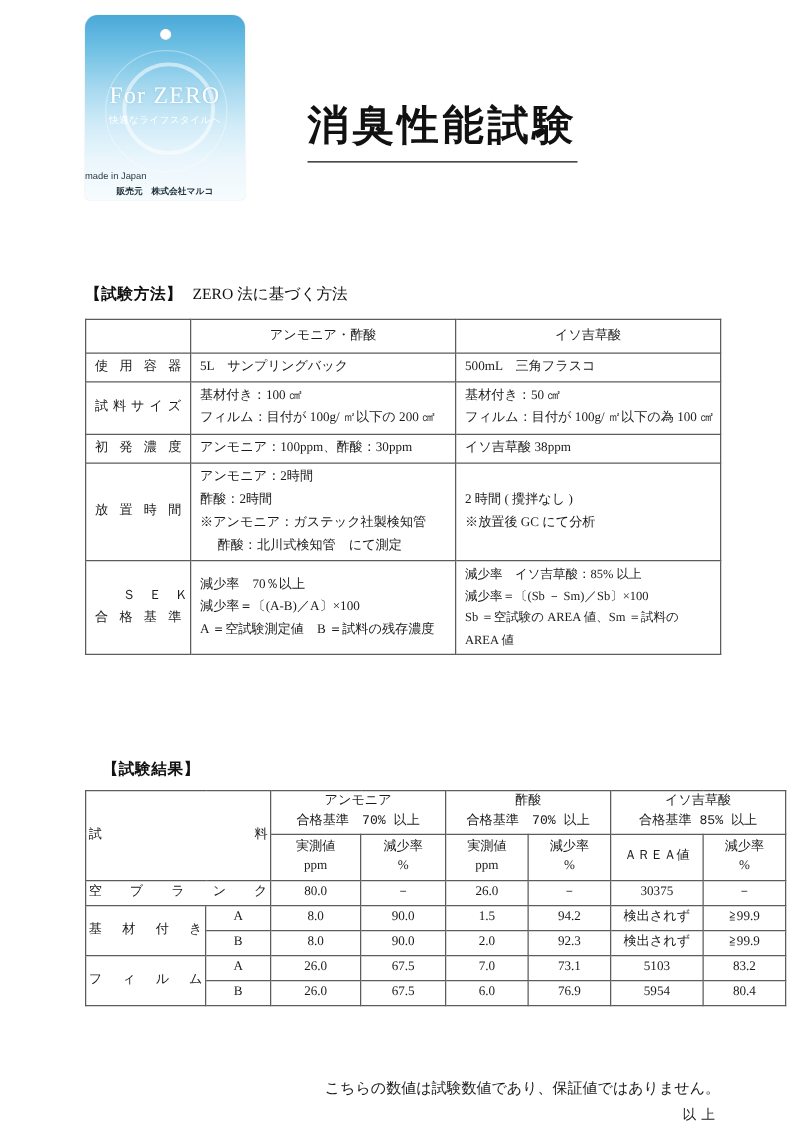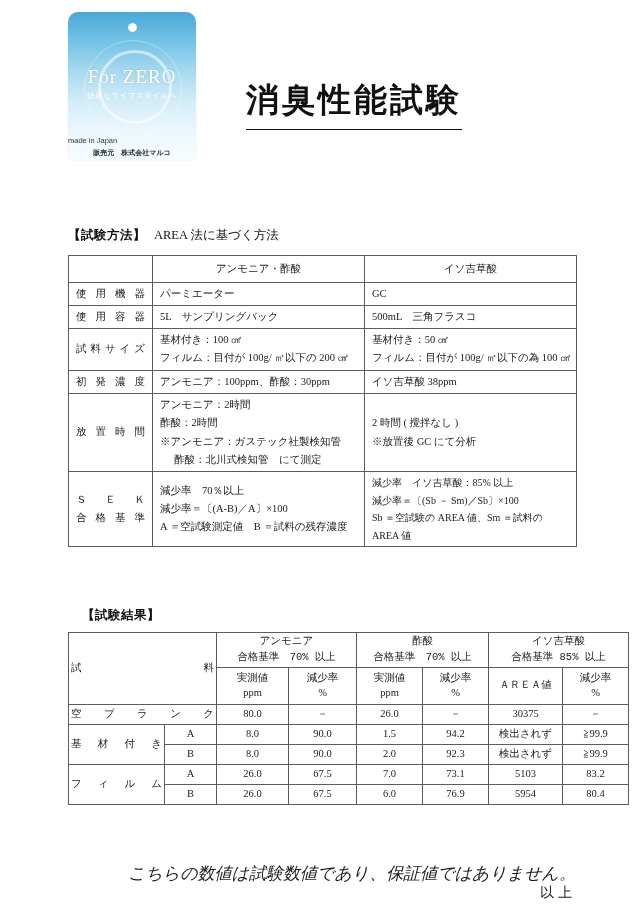--- a/index.html
+++ b/index.html
@@ -181,29 +181,28 @@
   .r-sub { line-height: 1.35; }
   .thick-top { border-top-width: 1.6px; }
   .thick-left { border-left-width: 1.6px; }
   .thick-right { border-right-width: 1.6px; }
   .thick-bottom { border-bottom-width: 1.6px; }
 
   
   #note {
     position: absolute;
     right: 64px; top: 862px;
-    font-size: 17px;
+    font-size: 12px;
     color: #1b1b1b;
     white-space: nowrap;
-    font-style: italic;
   }
   #closing {
     position: absolute;
     right: 64px; top: 884px;
-    font-size: 14px;
+    font-size: 11px;
     letter-spacing: 4px;
     color: #1b1b1b;
   }
 </style>
 </head>
 <body>
 
 <div id="header">
 
   <div id="hangtag">
@@ -213,41 +212,36 @@
     <div id="tag-forzero">For ZERO</div>
     <div id="tag-sub">快適なライフスタイルへ</div>
     <div id="tag-made">made in Japan</div>
     <div id="tag-seller">販売元　株式会社マルコ</div>
   </div>
 
   <div id="doc-title">消臭性能試験</div>
 </div>
 
 <div class="section-label" style="left:68px; top:227px;">
-  <span>【試験方法】</span><span class="plain">AREA 法に基づく方法</span>
+  <span>【試験方法】</span><span class="plain">ZERO 法に基づく方法</span>
 </div>
 
 <table id="method-table">
   <colgroup>
     <col style="width:84px">
     <col style="width:212px">
     <col style="width:212px">
   </colgroup>
   <tbody>
     <tr>
       <td class="m-head"></td>
       <td class="m-head">アンモニア・酢酸</td>
       <td class="m-head">イソ吉草酸</td>
     </tr>
     <tr>
-      <td class="m-label">使用機器</td>
-      <td class="m-val">パーミエーター</td>
-      <td class="m-val">GC</td>
-    </tr>
-    <tr>
       <td class="m-label">使用容器</td>
       <td class="m-val">5L　サンプリングバック</td>
       <td class="m-val">500mL　三角フラスコ</td>
     </tr>
     <tr>
       <td class="m-label">試料サイズ</td>
       <td class="m-val m-multi">
         <div>基材付き：100 ㎠</div>
         <div>フィルム：目付が 100g/ ㎡以下の 200 ㎠</div>
       </td>
@@ -269,21 +263,21 @@
         <div>※アンモニア：ガステック社製検知管</div>
         <div class="m-indent">酢酸：北川式検知管　にて測定</div>
       </td>
       <td class="m-val m-multi">
         <div>2 時間 ( 攪拌なし )</div>
         <div>※放置後 GC にて分析</div>
       </td>
     </tr>
     <tr>
       <td class="m-label" style="text-align-last:center; line-height:1.7;">
-        <div class="m-label" style="padding:0;">Ｓ　Ｅ　Ｋ</div>
+        <div class="m-label" style="padding:0;margin-left:22px;">Ｓ　Ｅ　Ｋ</div>
         <div class="m-label" style="padding:0;">合 格 基 準</div>
       </td>
       <td class="m-val m-multi">
         <div>減少率　70％以上</div>
         <div>減少率＝〔(A-B)／A〕×100</div>
         <div>A ＝空試験測定値　B ＝試料の残存濃度</div>
       </td>
       <td class="m-val m-multi" style="font-size:10px;">
         <div>減少率　イソ吉草酸：85% 以上</div>
         <div>減少率＝〔(Sb － Sm)／Sb〕×100</div>

